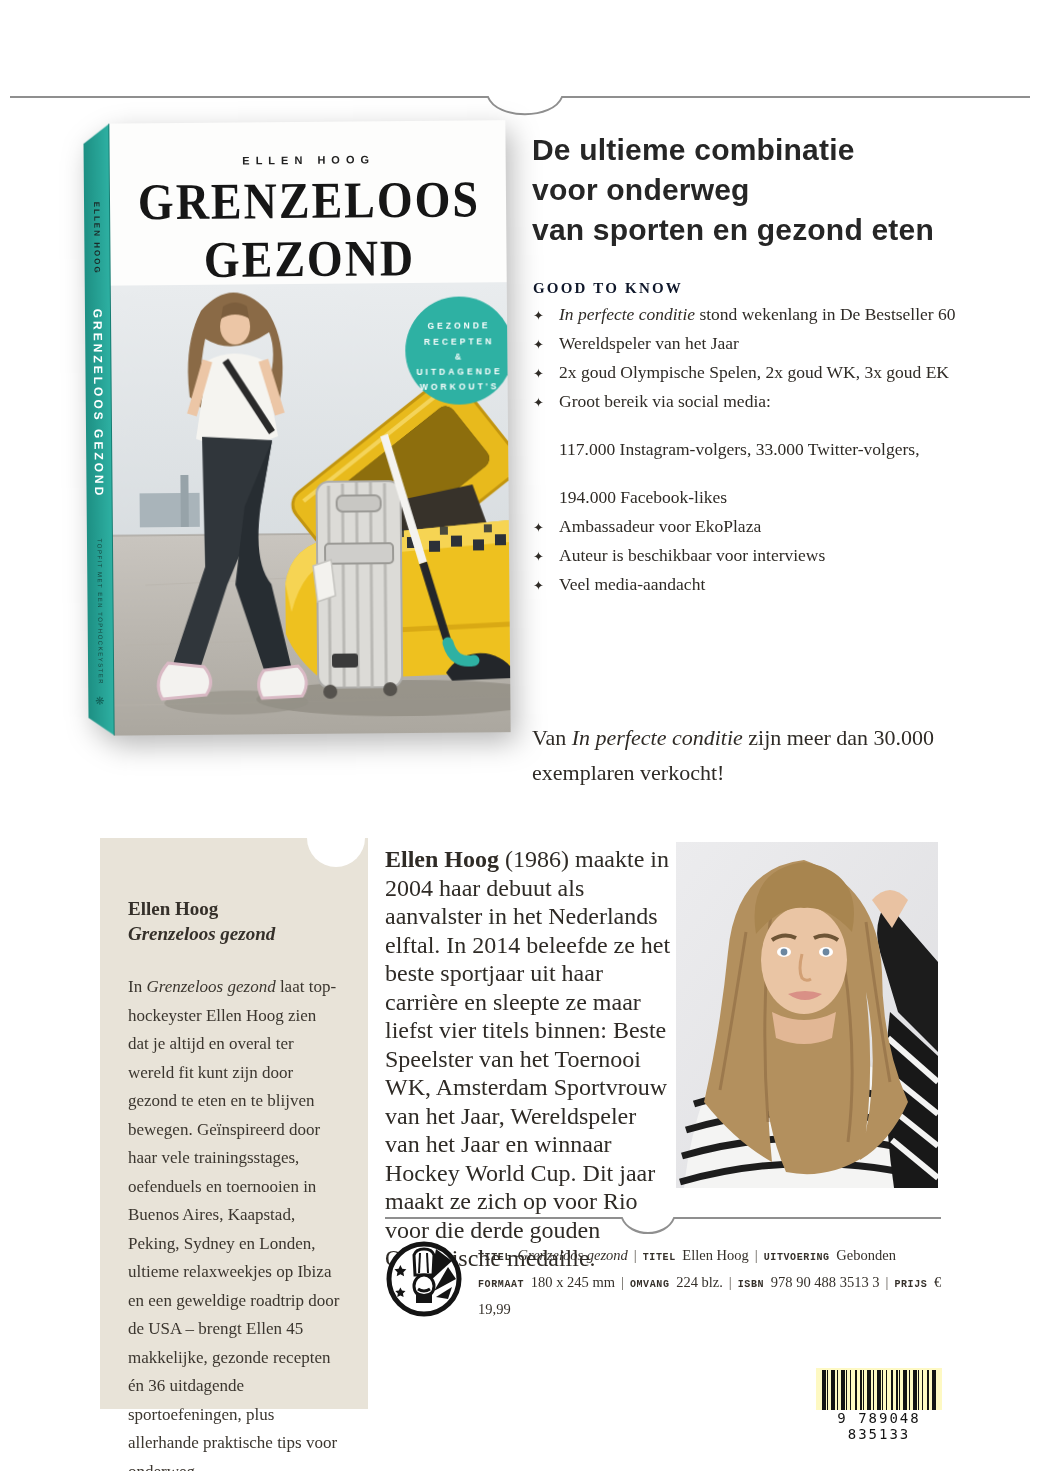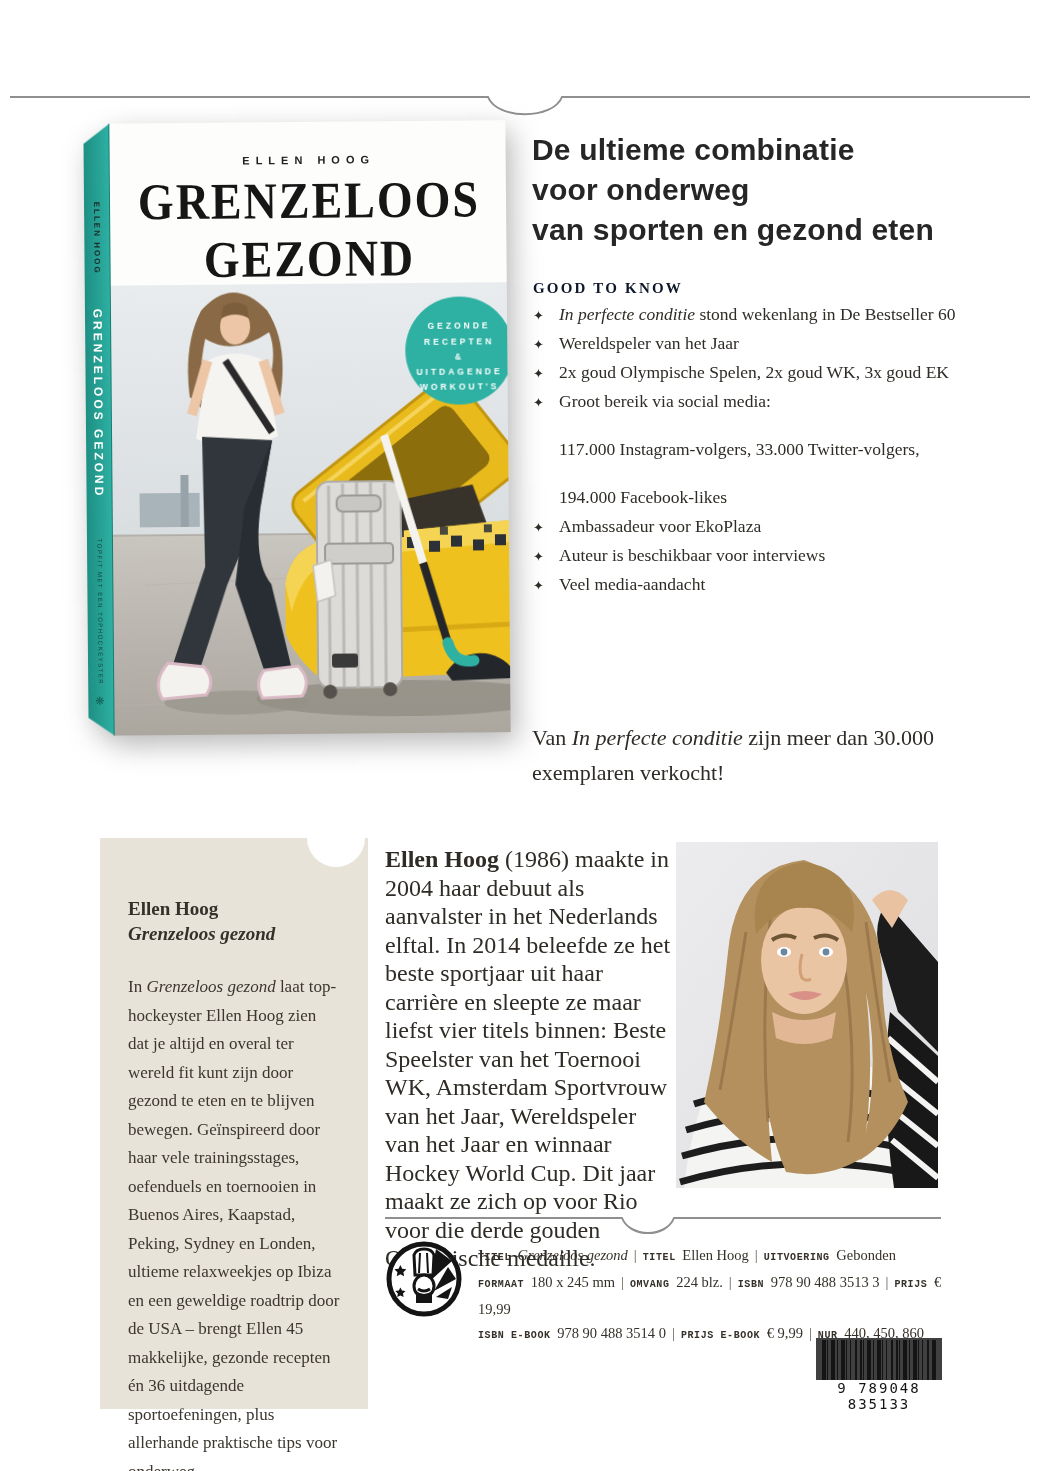--- a/index.html
+++ b/index.html
@@ -55,21 +55,21 @@
 
   
   .pub-logo{left:386px;top:1241px;width:76px;height:76px;}
   .meta{left:478px;top:1243px;width:470px;font-size:14.5px;line-height:24px;color:#35302a;}
   .meta .lbl{font-family:Liberation Mono, monospace;font-size:10px;font-weight:700;
       letter-spacing:.6px;color:#35302a;margin-top:26px;}
   .meta .sep{padding:0 6px;color:#5a554d;}
   .meta i{font-style:italic;}
 
   
-  .barcode{left:816px;top:1338px;width:126px;height:74px;background:#404040;}
+  .barcode{left:816px;top:1368px;width:126px;height:74px;background:#fef9c3;}
   .bars{position:absolute;left:8px;top:2px;right:8px;height:52px;
       background:
         linear-gradient(90deg,#141414 0 2px,transparent 2px 3px,#141414 3px 4px,transparent 4px 7px,
         #141414 7px 11px,transparent 11px 13px,#141414 13px 14px,transparent 14px 17px,
         #141414 17px 21px,transparent 21px 22px,#141414 22px 23px,transparent 23px 26px,
         #141414 26px 27px,transparent 27px 31px,#141414 31px 33px,transparent 33px 36px);
       background-size:36px 100%;}
   .guard-l,.guard-m,.guard-r{position:absolute;top:2px;width:2px;height:60px;background:#141414;}
   .guard-l{left:6px;} .guard-m{left:50%;} .guard-r{right:6px;}
   .bc-digits{position:absolute;left:0;bottom:0;width:100%;text-align:center;background:#fff;
@@ -335,21 +335,20 @@
         <ellipse cx="38" cy="45" rx="10" ry="11" fill="#ffffff" stroke="#141414" stroke-width="3"></ellipse>
         <path d="M30 50 Q38 56 46 50 L46 62 L30 62 Z" fill="#141414"></path>
         <path d="M32 48 Q38 52 44 48" stroke="#141414" stroke-width="3" fill="none"></path>
       </g>
     </svg>
   </div>
 
   <div class="abs meta" id="meta-block">
       <div><span class="lbl">TITEL </span><i>Grenzeloos gezond</i><span class="sep">|</span><span class="lbl">TITEL </span><span>Ellen Hoog</span><span class="sep">|</span><span class="lbl">UITVOERING </span><span>Gebonden</span></div>
       <div><span class="lbl">FORMAAT </span><span>180 x 245 mm</span><span class="sep">|</span><span class="lbl">OMVANG </span><span>224 blz.</span><span class="sep">|</span><span class="lbl">ISBN </span><span>978 90 488 3513 3</span><span class="sep">|</span><span class="lbl">PRIJS </span><span>€ 19,99</span></div>
-      <div><span class="lbl">ISBN E-BOOK </span><span>978 90 488 3514 0</span><span class="sep">|</span><span class="lbl">PRIJS E-BOOK </span><span>€ 9,99</span><span class="sep">|</span><span class="lbl">NUR </span><span>440, 450, 860</span></div>
     </div>
 
   <div class="abs barcode">
     <div class="bars"></div>
     <div class="guard-l"></div>
       <div class="guard-m"></div>
       <div class="guard-r"></div>
     <div class="bc-digits">9 789048 835133</div>
   </div>
 

